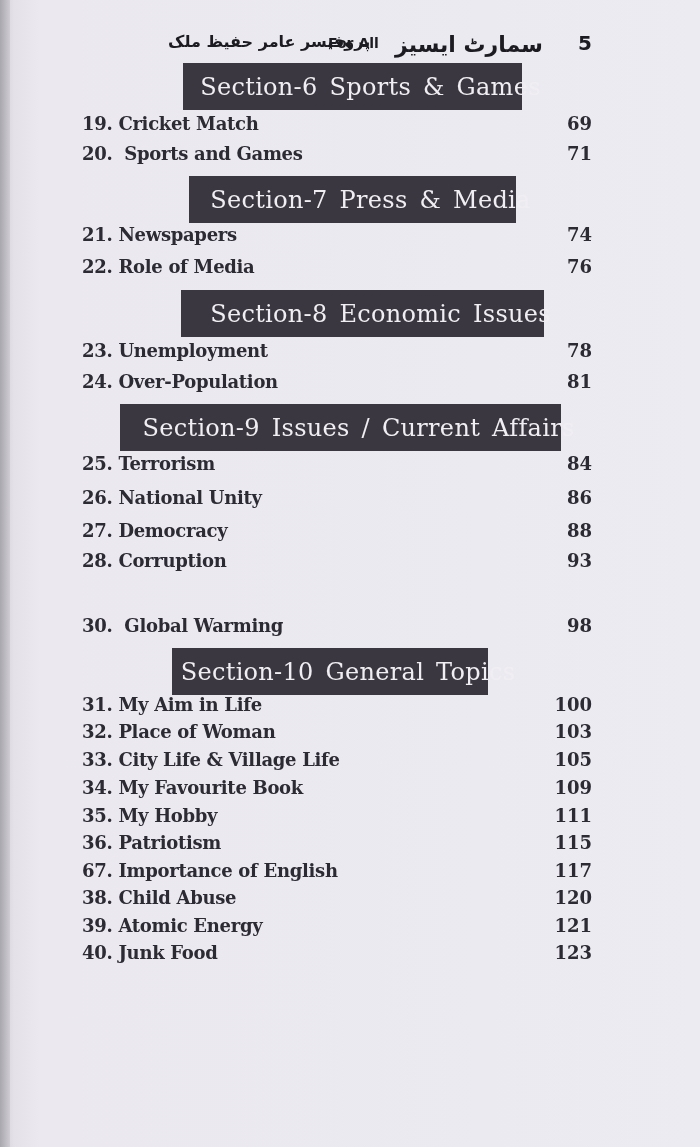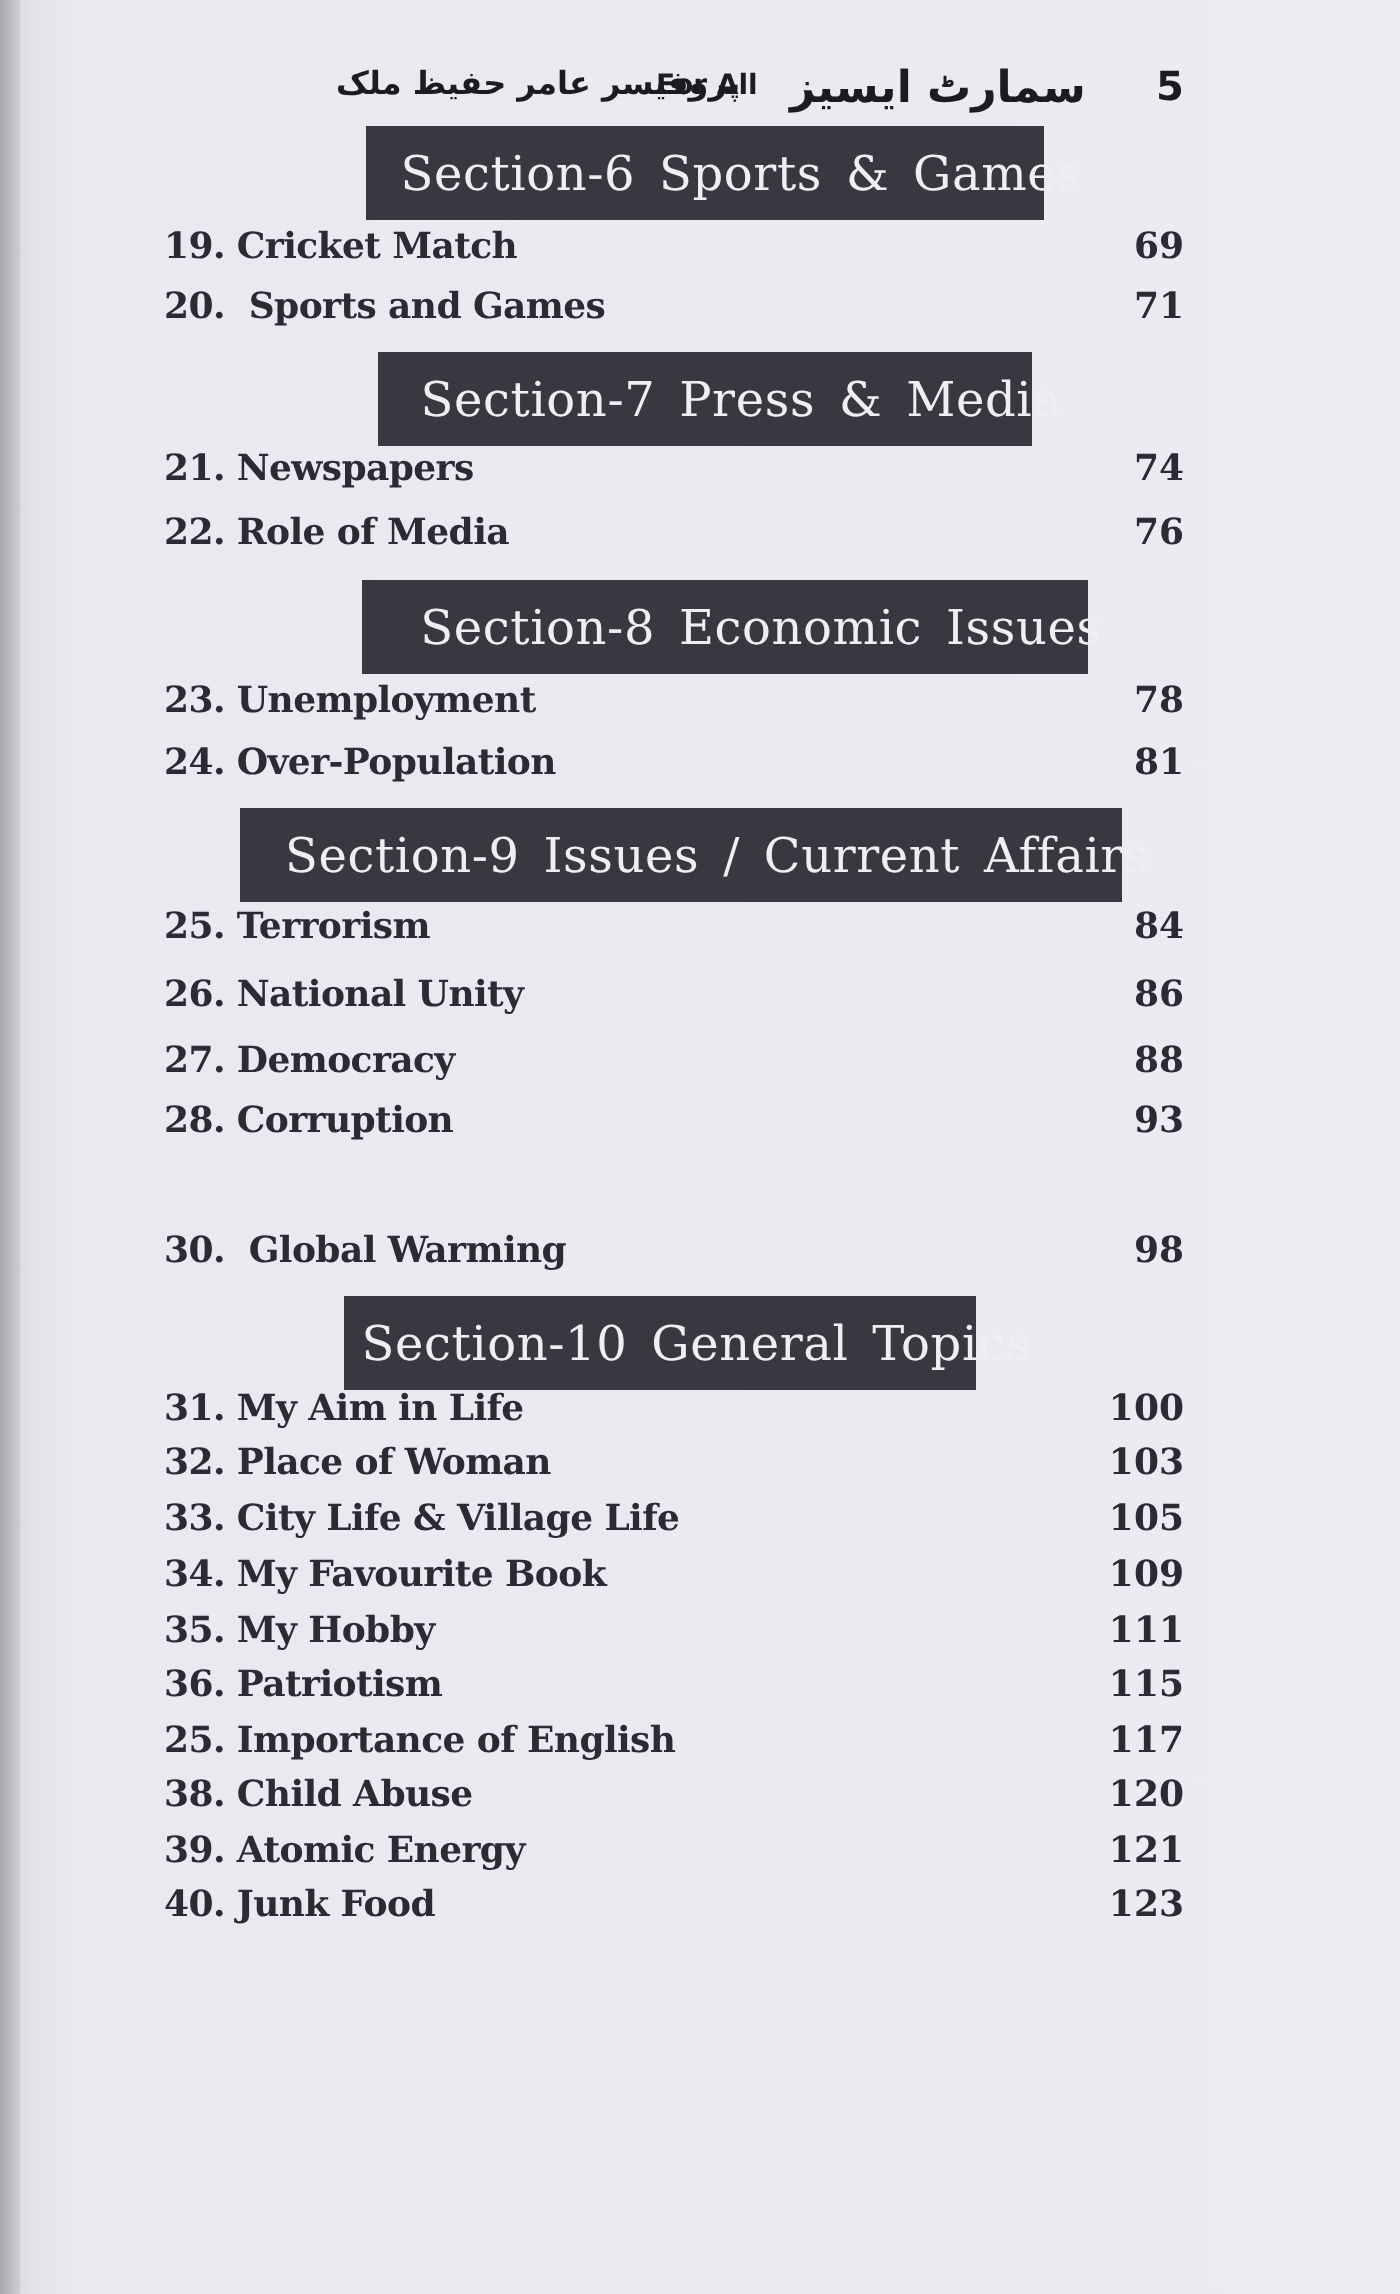--- a/index.html
+++ b/index.html
@@ -126,21 +126,21 @@
   </div>
   <div class="entry" style="top:805px;">
     <span class="title">35. My Hobby</span>
     <span class="pg">111</span>
   </div>
   <div class="entry" style="top:832px;">
     <span class="title">36. Patriotism</span>
     <span class="pg">115</span>
   </div>
   <div class="entry" style="top:860px;">
-    <span class="title">25. Importance of English</span>
+    <span class="title">67. Importance of English</span>
     <span class="pg">117</span>
   </div>
   <div class="entry" style="top:887px;">
     <span class="title">38. Child Abuse</span>
     <span class="pg">120</span>
   </div>
   <div class="entry" style="top:915px;">
     <span class="title">39. Atomic Energy</span>
     <span class="pg">121</span>
   </div>

